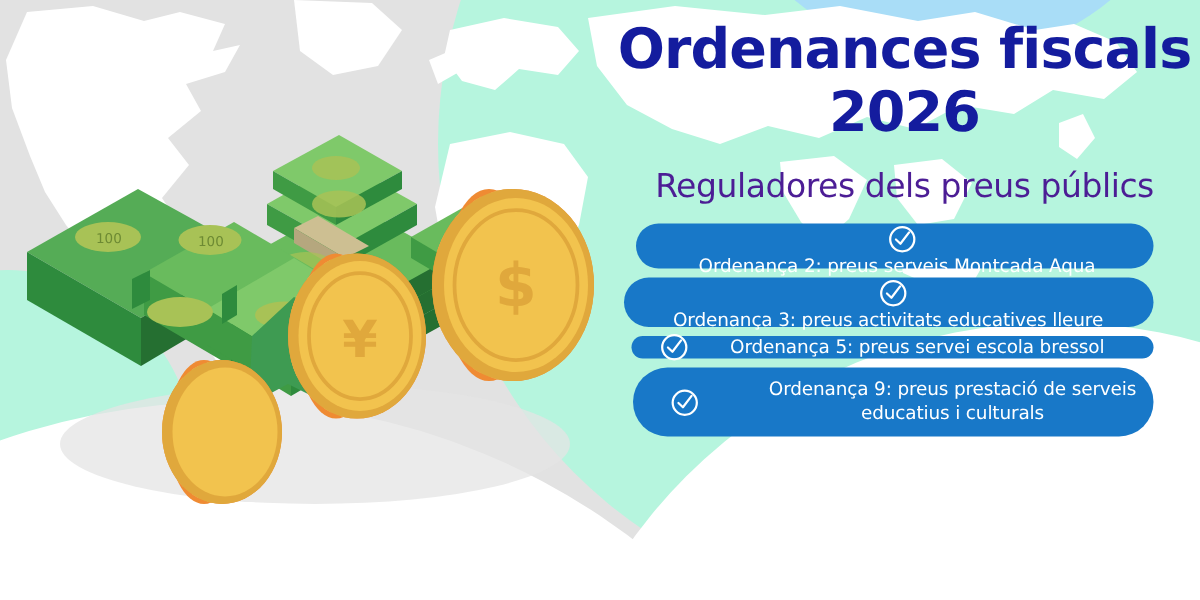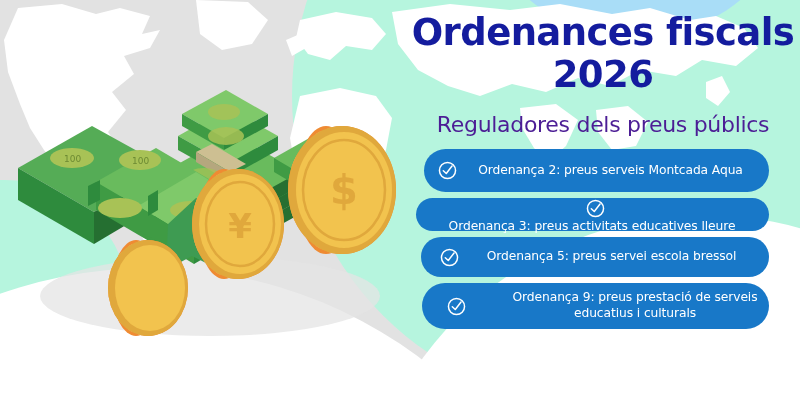--- a/index.html
+++ b/index.html
@@ -131,23 +131,23 @@
   .pill .shadow-bump {
     position: absolute;
     right: -2px; top: 4px;
     width: 26px; height: 34px;
     border-radius: 0 18px 18px 0;
     background: #14519c;
     z-index: -1;
   }
 
   
-  .pill.i0 { margin-left: 30px; width: 345px; height: 43px; padding-left: 13px; }
+  .pill.i0 { margin-left: 30px; width: 345px; height: 30px; padding-left: 13px; flex-direction: column; }
   .pill.i1 { margin-left: 22px; width: 353px; height: 33px; padding-left: 9px; flex-direction: column; }
-  .pill.i2 { margin-left: 27px; width: 348px; height: 40px; padding-left: 18px; }
+  .pill.i2 { margin-left: 27px; width: 348px; height: 15px; padding-left: 18px; }
   .pill.i3 { margin-left: 24px; width: 351px; height: 46px; padding-left: 20px; }
   .pill.i4 { margin-left: 28px; width: 347px; height: 46px; padding-left: 24px; gap: 40px; }
 </style>
 </head>
 <body>
 
 <div id="banner">
 
   <div class="bg-layer gray-field"></div>
   <div class="bg-layer gray-field-2"></div>

